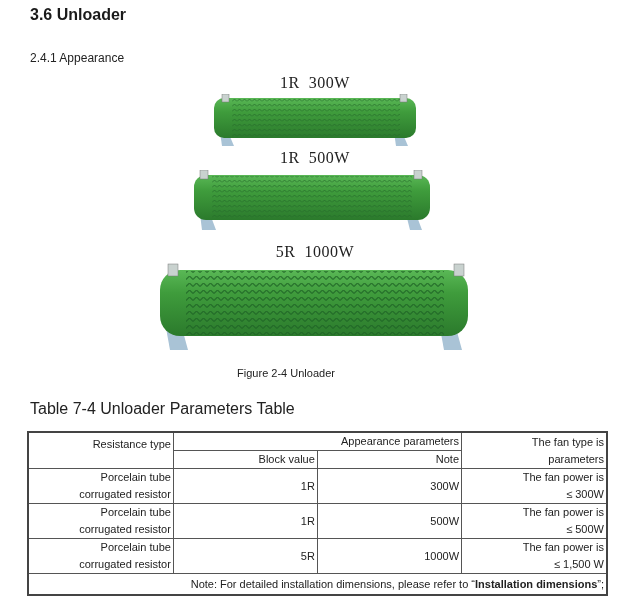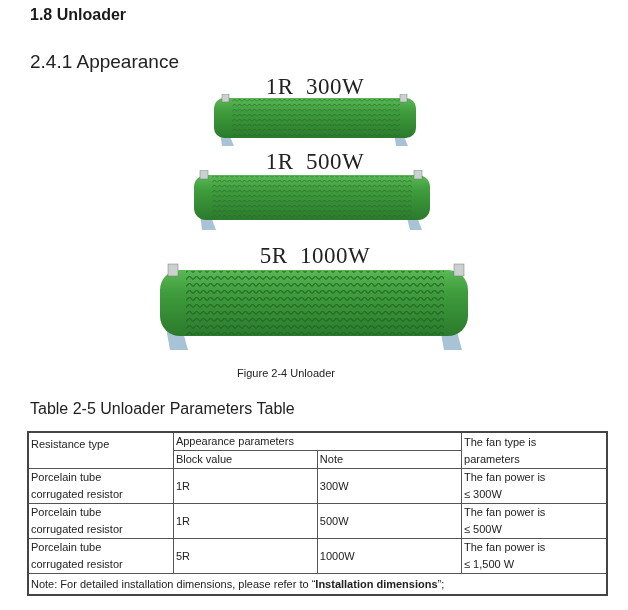--- a/index.html
+++ b/index.html
@@ -1,32 +1,32 @@
 <!DOCTYPE html>
 <html><head>
 <meta charset="utf-8">
 <style>
   html, body { margin: 0; padding: 0; background: #ffffff; }
   body { width: 628px; height: 610px; position: relative; overflow: hidden; font-family: "Liberation Sans", sans-serif; color: #222; }
   .h2 { position: absolute; left: 30px; top: 6px; font-size: 16px; font-weight: bold; color: #1a1a1a; }
-  .h3 { position: absolute; left: 30px; top: 51px; font-size: 19px; color: #222; }
-  .res-label { position: absolute; font-family: "Liberation Serif", serif; font-size: 23px; color: #222; letter-spacing: 0.5px; text-align: center; }
+  .h3 { position: absolute; left: 30px; top: 51px; font-size: 12px; color: #222; }
+  .res-label { position: absolute; font-family: "Liberation Serif", serif; font-size: 16px; color: #222; letter-spacing: 0.5px; text-align: center; }
   .resistor { position: absolute; }
   .caption { position: absolute; left: 0; width: 572px; top: 367px; text-align: center; font-size: 11px; color: #222; }
   .tbl-title { position: absolute; left: 30px; top: 400px; font-size: 16px; color: #222; }
   table.params { position: absolute; left: 27px; top: 431px; width: 581px; border-collapse: collapse; font-size: 11px; color: #222; }
-  table.params td { border: 1px solid #555; text-align: left; line-height: 17px; padding: 0 2px; }
+  table.params td { border: 1px solid #555; text-align: right; line-height: 17px; padding: 0 2px; }
   table.params { border: 2px solid #444; }
   .c1 { width: 143px; } .c2 { width: 143px; } .c3 { width: 143px; } .c4 { width: 143px; }
   .note b { font-weight: bold; }
 </style>
 </head>
 <body>
 
-<div class="h2">1.8 Unloader</div>
+<div class="h2">3.6 Unloader</div>
 <div class="h3">2.4.1 Appearance</div>
 
 <div>
   <svg width="0" height="0" style="position:absolute">
     <defs>
       <linearGradient id="tubeGrad" x1="0" y1="0" x2="0" y2="1">
         <stop offset="0" stop-color="#5ab856"></stop>
         <stop offset="0.35" stop-color="#3f9c3c"></stop>
         <stop offset="1" stop-color="#2b7a2c"></stop>
       </linearGradient>
@@ -66,21 +66,21 @@
     <polygon points="282,66 298,66 304,88 286,88" fill="#a9c3d6"></polygon>
     <rect x="2" y="8" width="308" height="66" rx="20" fill="url(#tubeGrad)"></rect>
     <rect x="28" y="9" width="258" height="64" fill="url(#knitBig)"></rect>
     <rect x="10" y="2" width="10" height="12" fill="#c9d2cf" stroke="#777" stroke-width="0.5"></rect>
     <rect x="296" y="2" width="10" height="12" fill="#c9d2cf" stroke="#777" stroke-width="0.5"></rect>
   </svg>
 
   <div class="caption">Figure 2-4 Unloader</div>
 </div>
 
-<div class="tbl-title">Table 2-5 Unloader Parameters Table</div>
+<div class="tbl-title">Table 7-4 Unloader Parameters Table</div>
 
 <table class="params">
   <tbody>
       <tr>
     <td class="c1" rowspan="2" style="vertical-align:top;padding-top:3px;"><span>Resistance type</span></td>
     <td colspan="2">Appearance parameters</td>
     <td class="c4" rowspan="2">
       <div>The fan type is</div>
       <div>parameters</div>
     </td>

